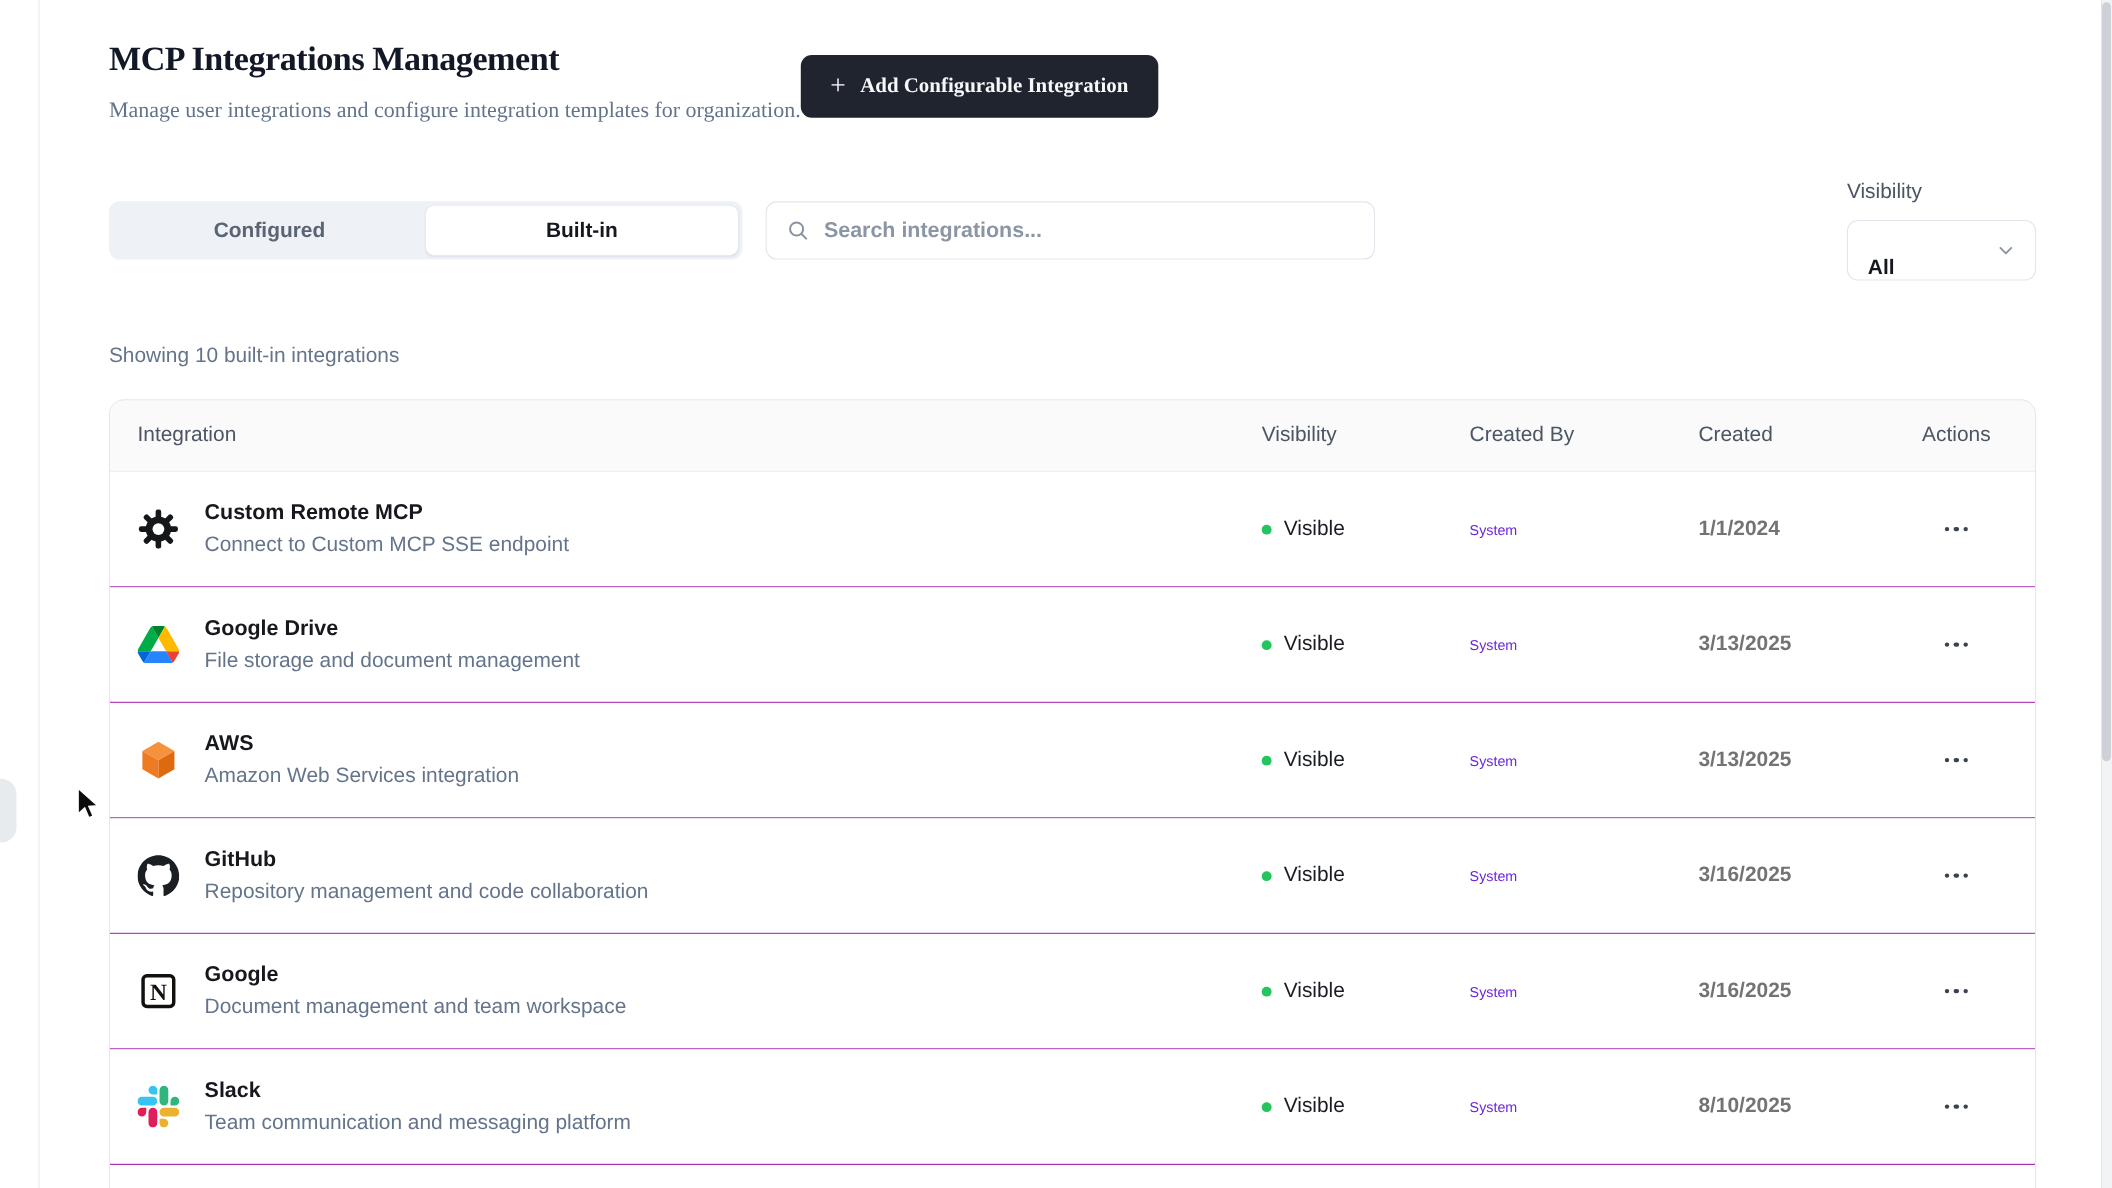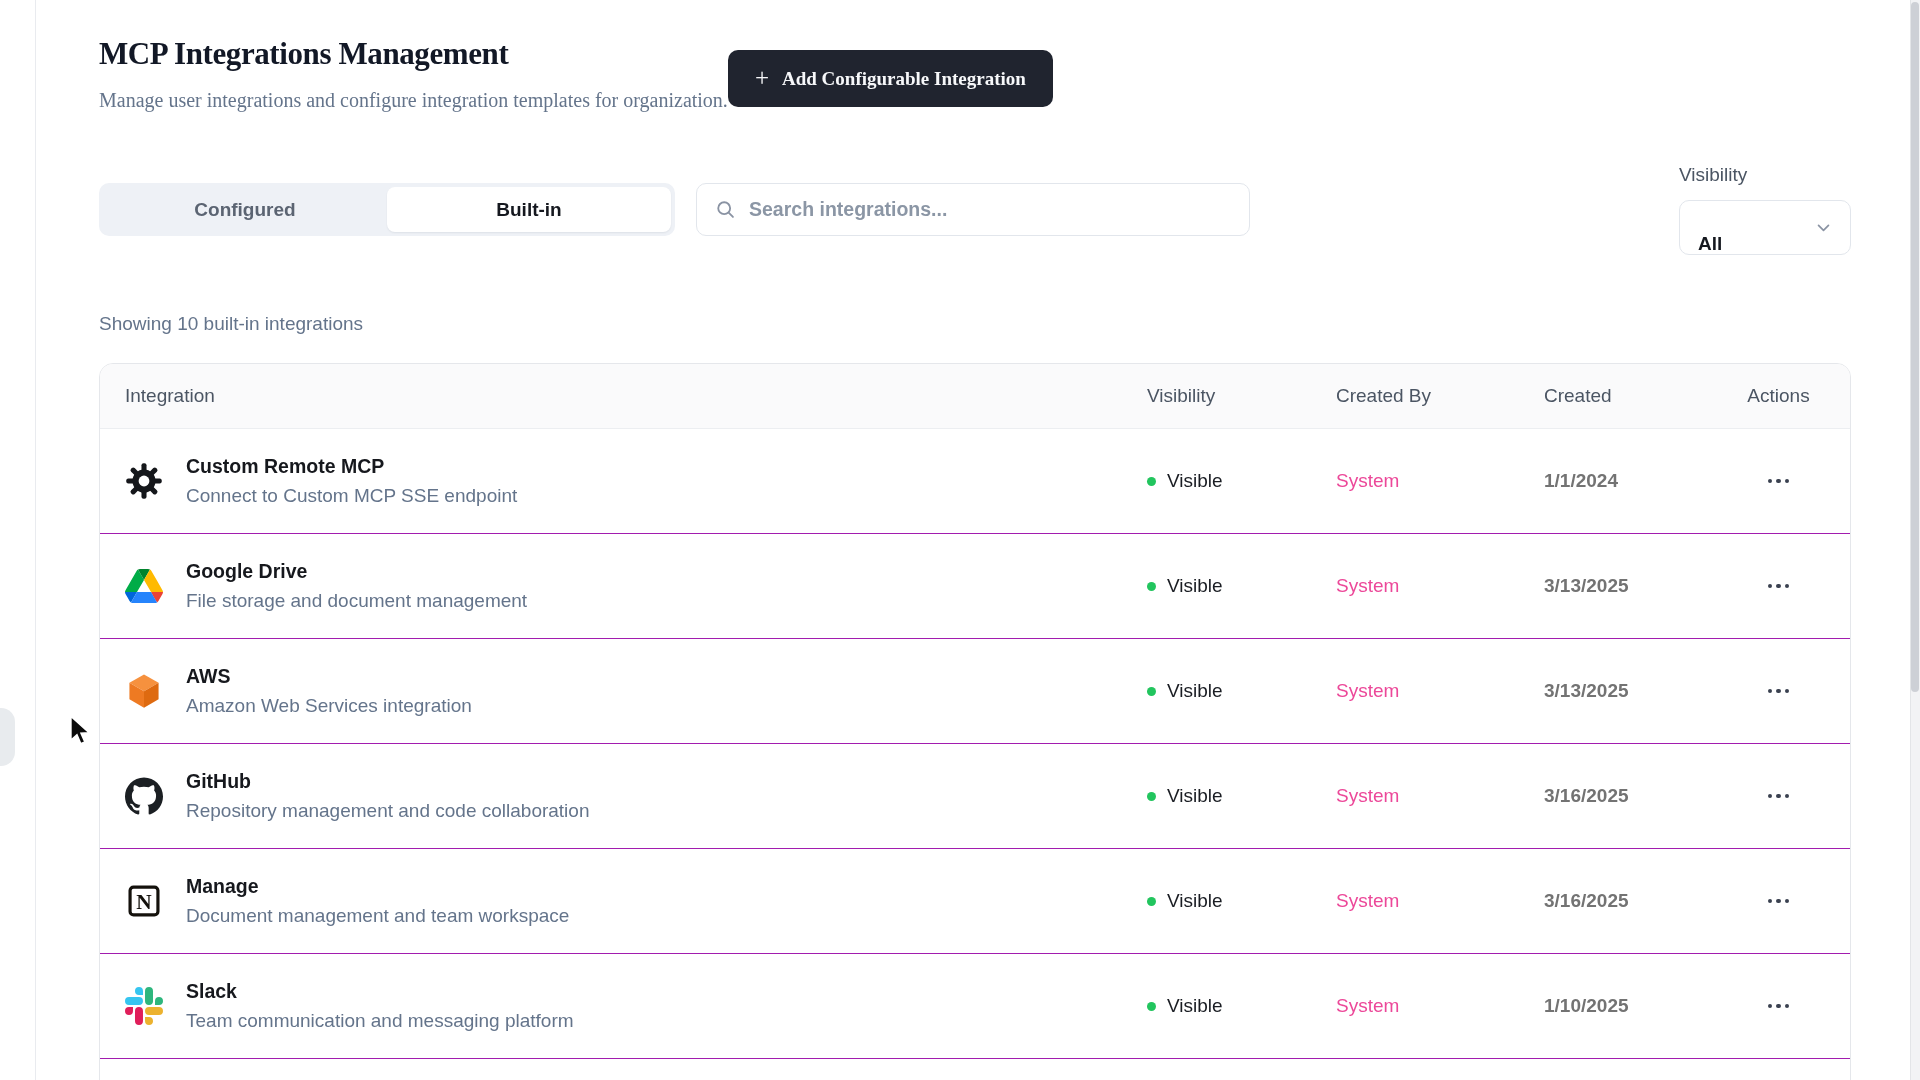--- a/index.html
+++ b/index.html
@@ -68,21 +68,21 @@
 
   .trow { height:105px; border-bottom:1px solid #a21caf; background:#fff; }
   .cell-integration { display:flex; align-items:center; gap:23px; padding-left:25px; }
   .icon-wrap { width:38px; height:38px; flex:0 0 38px; display:flex;
                align-items:center; justify-content:center; }
   .int-name { font-size:19.5px; font-weight:700; color:#16181d; }
   .int-desc { font-size:19px; color:#64748b; margin-top:7px; }
   .cell-visibility { display:flex; align-items:center; gap:11px; padding-left:27px; }
   .dot { width:9px; height:9px; border-radius:50%; }
   .status-text { font-size:19px; font-weight:500; color:#1a1d23; }
-  .cell-createdby { font-size:19px; color:#ec4899; padding-left:21px; }
+  .cell-createdby { font-size:13px; color:#6d28d9; padding-left:21px; }
   .cell-created { font-size:19px; color:#737373; padding-left:24px;font-weight:bold; }
   .cell-actions { display:flex; justify-content:center; }
   .kebab { display:flex; gap:4px; align-items:center; background:none; border:none;
            padding:10px 8px; cursor:pointer; }
   .kebab i { width:4.5px; height:4.5px; border-radius:50%; background:#3a4150; display:block; }
 </style>
 </head>
 <body>
 
 <div class="app">
@@ -278,21 +278,21 @@
       <div class="cell-integration">
         <span class="icon-wrap">
 
           <svg class="row-icon" width="38" height="38" viewBox="0 0 24 24">
             <rect x="3.2" y="3.2" width="17.6" height="17.6" rx="2.2" fill="#ffffff" stroke="#14110c" stroke-width="2"></rect>
             <text x="12" y="17.3" text-anchor="middle" font-family="Liberation Serif, DejaVu Serif, serif" font-size="13.5" font-weight="700" fill="#14110c">N</text>
           </svg>
 
         </span>
         <div>
-          <div class="int-name">Manage</div>
+          <div class="int-name">Google</div>
           <div class="int-desc">Document management and team workspace</div>
         </div>
       </div>
       <div class="cell-visibility">
         <span class="dot" style="background: rgb(34, 197, 94);"></span>
         <span class="status-text">Visible</span>
       </div>
       <div class="cell-createdby">System</div>
       <div class="cell-created">3/16/2025</div>
       <div class="cell-actions">
@@ -318,21 +318,21 @@
         <div>
           <div class="int-name">Slack</div>
           <div class="int-desc">Team communication and messaging platform</div>
         </div>
       </div>
       <div class="cell-visibility">
         <span class="dot" style="background: rgb(34, 197, 94);"></span>
         <span class="status-text">Visible</span>
       </div>
       <div class="cell-createdby">System</div>
-      <div class="cell-created">1/10/2025</div>
+      <div class="cell-created">8/10/2025</div>
       <div class="cell-actions">
         <button class="kebab">
                 <i></i>
                 <i></i>
                 <i></i>
               </button>
       </div>
     </div>
   </div>
     </div>

